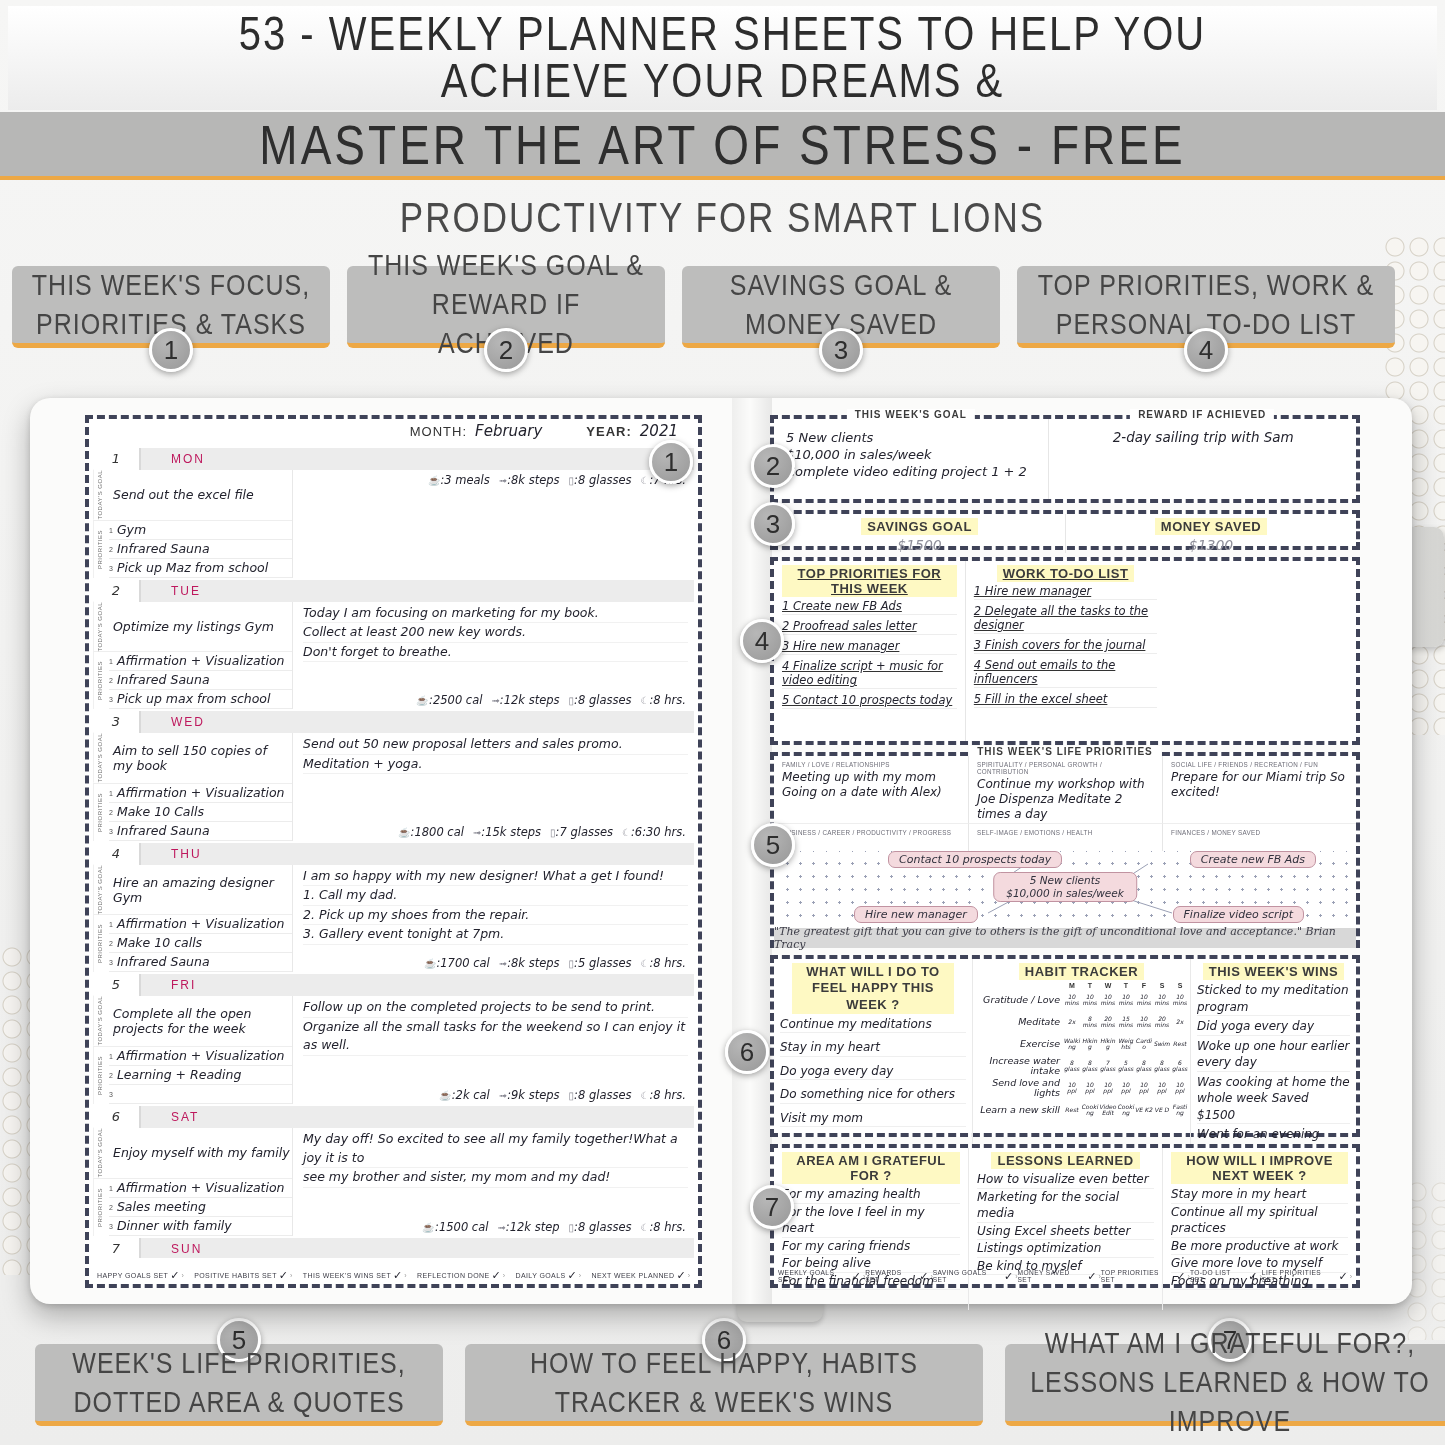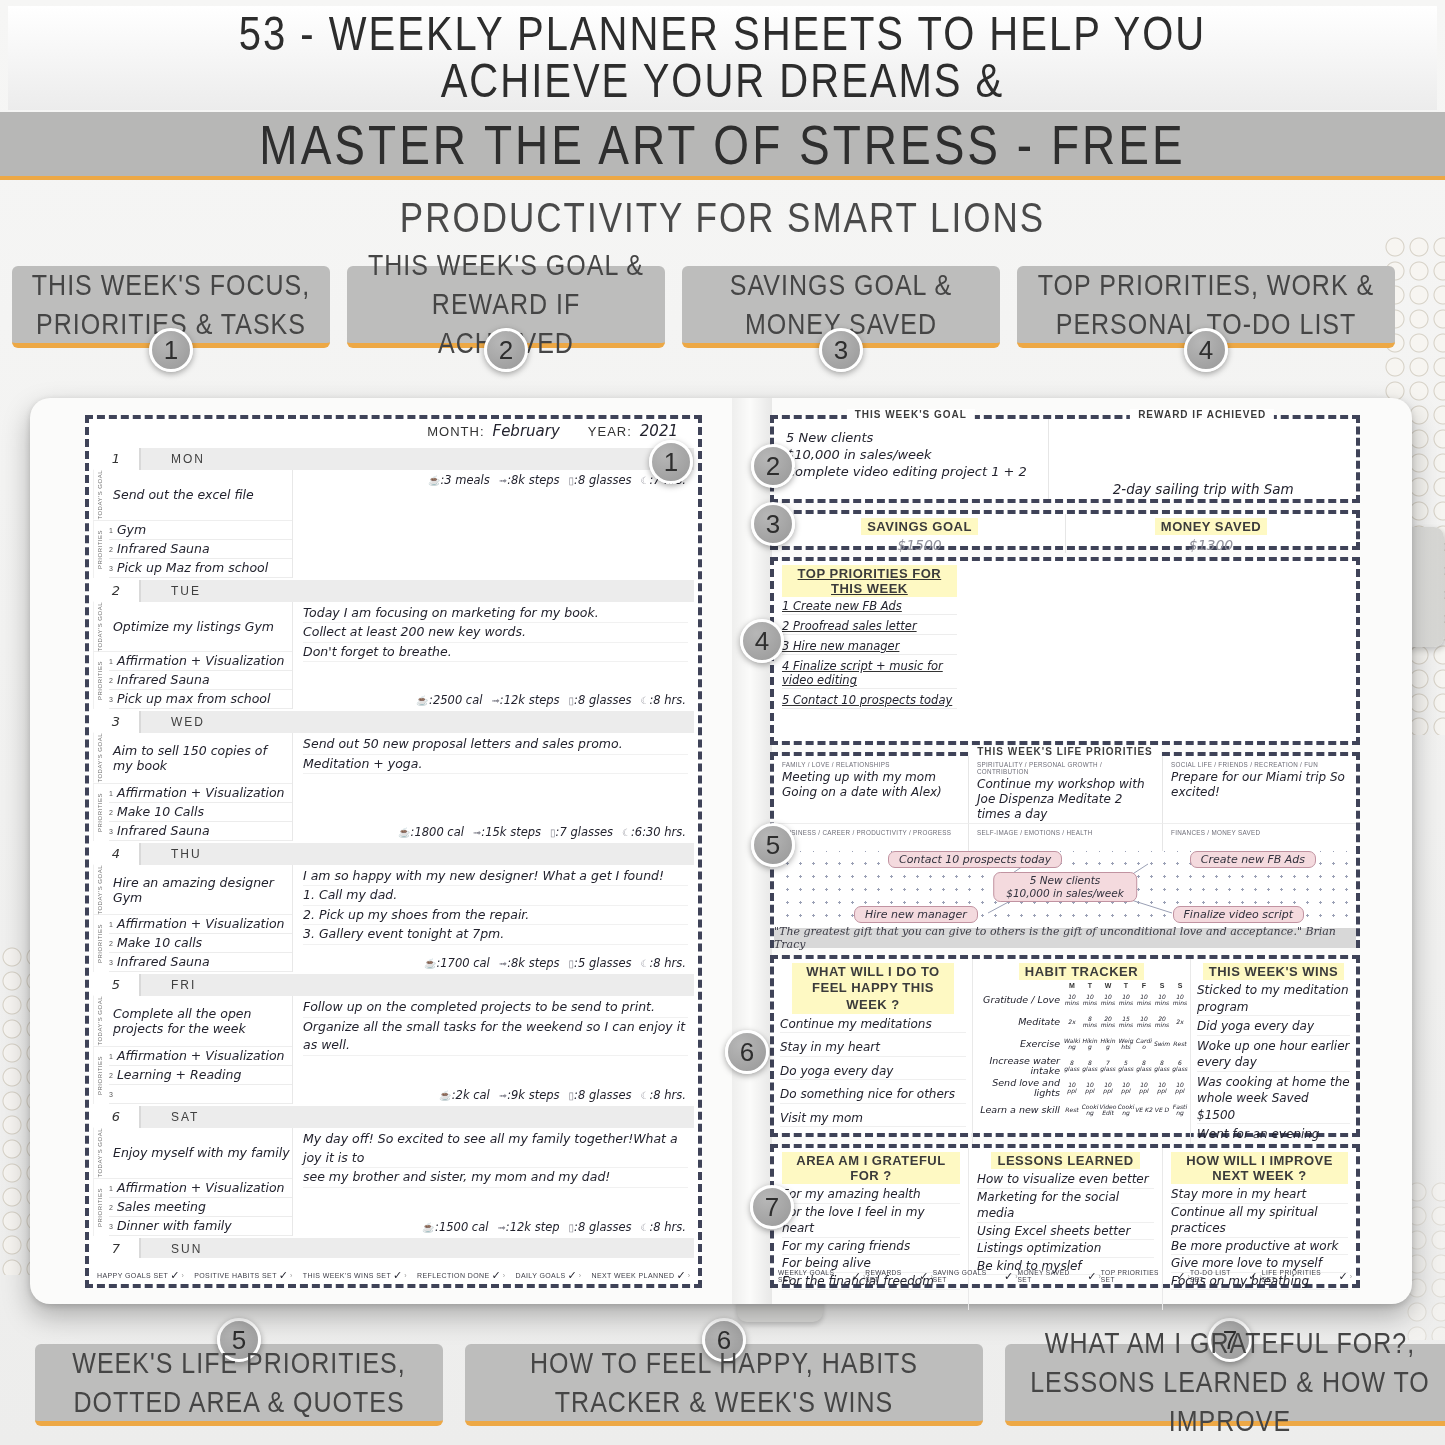--- a/index.html
+++ b/index.html
@@ -46,21 +46,21 @@
   .print-lbl{font-size:13px;letter-spacing:1px;color:#333;}
 
   
   .page-left{position:absolute;left:55px;top:17px;width:617px;height:873px;border:4px dashed #3f4358;background:#fff;box-sizing:border-box;}
   .month-row{position:absolute;top:3px;right:20px;display:flex;align-items:baseline;gap:8px;}
   .month-row .mval{font-size:15px;}
   #days{position:absolute;top:27px;left:4px;right:4px;height:812px;overflow:hidden;}
   .day{margin-bottom:1px;}
   .day-head{height:22px;background:#ececec;display:flex;align-items:stretch;margin-top:2px;}
   .day-num{width:46px;background:#fff;border-right:2px solid #d9d9d9;text-align:center;font-size:13px;font-family:"DejaVu Sans",sans-serif;font-style:italic;line-height:22px;}
-  .day-name{padding-left:30px;font-size:12px;letter-spacing:2px;color:#404040;line-height:22px;}
+  .day-name{padding-left:30px;font-size:12px;letter-spacing:2px;color:#be185d;line-height:22px;}
   .day-body{display:flex;min-height:91px;}
   .day-left{width:200px;display:flex;flex-direction:column;border-right:1px solid #e8e8e8;box-sizing:border-box;}
   .goal-area{display:flex;min-height:34px;align-items:center;border-bottom:1px solid #eee;}
   .vlabel{writing-mode:vertical-rl;transform:rotate(180deg);font-size:6px;letter-spacing:.5px;color:#707070;width:11px;text-align:center;align-self:stretch;border-right:1px solid #f0f0f0;display:flex;align-items:center;justify-content:center;}
   .goal-text{font-size:12.5px;line-height:15px;padding:2px 2px 2px 8px;}
   .pri-area{display:flex;flex:1;}
   .pri-list{flex:1;display:flex;flex-direction:column;justify-content:space-around;padding-left:4px;}
   .pri-row{border-bottom:1px solid #ececec;font-size:12.5px;display:flex;gap:4px;line-height:17px;min-height:17px;}
   .pri-idx{font-size:7px;color:#555;margin-top:1px;font-style:normal;}
   .day-right{flex:1;display:flex;flex-direction:column;padding:2px 6px 1px 10px;}
@@ -75,21 +75,21 @@
   .chk-mark{font-size:11px;color:#23232e;font-family:"DejaVu Sans",sans-serif;}
   .chk-arr{font-size:7px;color:#9a9a9a;}
 
   
   .page-right{position:absolute;left:740px;top:17px;width:590px;height:875px;}
   .sec{position:relative;border:4px dashed #3f4358;background:#fff;box-sizing:border-box;margin-bottom:7px;}
   .sec-chip{position:absolute;top:-10px;left:50%;transform:translateX(-50%);background:#fff;padding:0 8px;font-size:10px;letter-spacing:1px;color:#3b3b3b;white-space:nowrap;font-weight:700;}
   .sec-head{font-size:13px;font-weight:700;letter-spacing:.5px;color:#3b3b3b;text-align:center;background:#fef9c3;padding:1px 6px;margin:4px auto 2px;display:table;}
   .sec1{height:88px;display:grid;grid-template-columns:47% 53%;}
   .sec1-col{position:relative;padding:10px 10px 2px 12px;}
-  .sec1-col+.sec1-col{border-left:1px solid #e6e6e6;display:flex;align-items:flex-end;justify-content:center;}
+  .sec1-col+.sec1-col{border-left:1px solid #e6e6e6;display:flex;align-items:flex-start;justify-content:center;}
   .goal-line{font-size:13px;line-height:17px;}
   .reward-text{font-size:13.5px;text-align:center;}
   .sec2{height:40px;display:grid;grid-template-columns:1fr 1fr;}
   .sec2-col{position:relative;text-align:center;}
   .sec2-col+.sec2-col{border-left:1px solid #e6e6e6;}
   .sec2 .val{font-size:14px;color:#8f8f9a;margin-top:1px;}
   .sec3{height:188px;display:grid;grid-template-columns:1fr 1.05fr 1fr;}
   .todo-col{padding:0 8px 2px 8px;box-sizing:border-box;text-decoration:underline;}
   .todo-col+.todo-col{border-left:1px solid #e6e6e6;}
   .todo-item{font-size:11.5px;line-height:14px;border-bottom:1px solid #ededed;margin-bottom:4px;padding-bottom:1px;}
@@ -184,21 +184,21 @@
 
   <div class="side-tab"></div>
   <div class="bottom-tab"></div>
   <div id="planner">
     <div class="gutter"></div>
 
     <div class="page-left">
       <div class="month-row">
         <span class="print-lbl">MONTH:</span>
         <span class="hand mval">February</span>
-        <span class="print-lbl" style="margin-left:20px;">YEAR:</span>
+        <span class="print-lbl" style="margin-left:36px;font-weight:bold;">YEAR:</span>
         <span class="hand mval">2021</span>
       </div>
       <div id="days">
           <div class="day">
             <div class="day-head">
               <span class="day-num">1</span>
               <span class="day-name">MON</span>
             </div>
             <div class="day-body">
               <div class="day-left">
@@ -492,20 +492,28 @@
       </div>
 
       <div class="sec sec3" id="todo-cols">
           <div class="todo-col">
             <div class="sec-head">TOP PRIORITIES FOR THIS WEEK</div>
             <div class="hand todo-item">1 Create new FB Ads</div>
             <div class="hand todo-item">2 Proofread sales letter</div>
             <div class="hand todo-item">3 Hire new manager</div>
             <div class="hand todo-item">4 Finalize script + music for video editing</div>
             <div class="hand todo-item">5 Contact 10 prospects today</div>
+          </div>
+          <div class="todo-col">
+            <div class="sec-head">WORK TO-DO LIST</div>
+            <div class="hand todo-item">1 Hire new manager</div>
+            <div class="hand todo-item">2 Delegate all the tasks to the designer</div>
+            <div class="hand todo-item">3 Finish covers for the journal</div>
+            <div class="hand todo-item">4 Send out emails to the influencers</div>
+            <div class="hand todo-item">5 Fill in the excel sheet</div>
           </div>
         </div>
 
       <div class="sec sec4">
         <div class="sec-chip">THIS WEEK'S LIFE PRIORITIES</div>
         <div class="life-grid" id="life-cells">
             <div class="life-cell">
               <div class="cat-label">FAMILY / LOVE / RELATIONSHIPS</div>
               <div class="hand life-text">Meeting up with my mom Going on a date with Alex)</div>
             </div>

